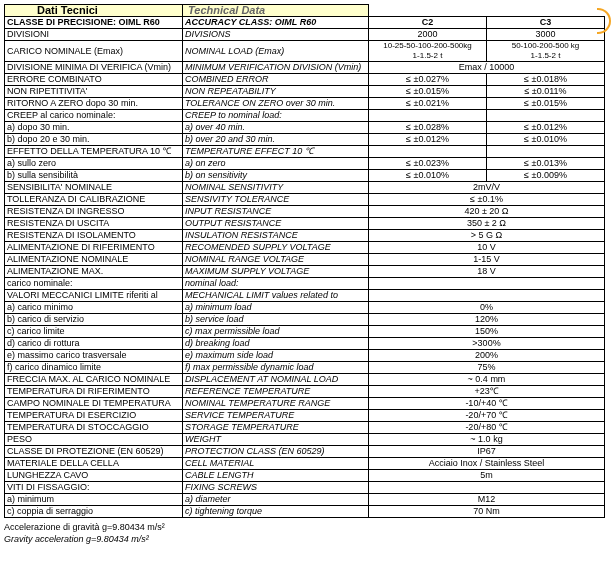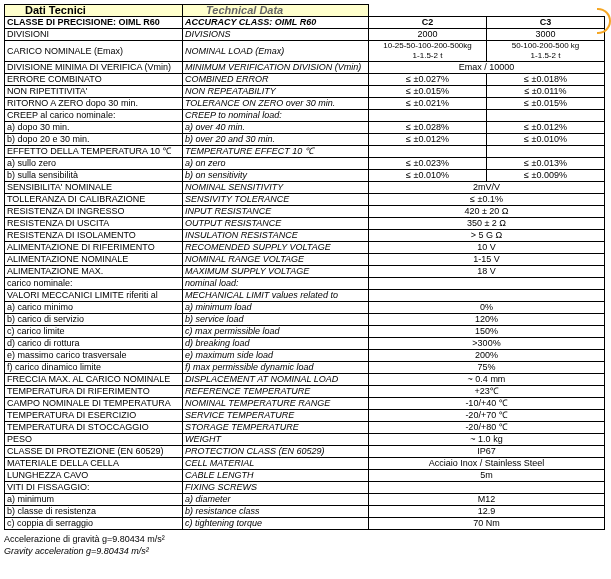--- a/index.html
+++ b/index.html
@@ -65,22 +65,22 @@
 
   <table class="spec">
     <colgroup>
       <col class="colA">
         <col class="colB">
         <col class="colC">
         <col class="colD">
     </colgroup>
     <tbody id="tbody">
         <tr class="hdr">
-          <td style="padding-left:20px;margin-top:40px;">Dati Tecnici</td>
-          <td class="t2" style="padding-left:23px;">Technical Data</td>
+          <td style="padding-left:32px;margin-top:40px;">Dati Tecnici</td>
+          <td class="t2" style="padding-left:5px;">Technical Data</td>
           <td class="nb" style="background:#ffffff;border:none;"></td>
           <td class="nb" style="background:#ffffff;border:none;"></td>
         </tr>
         <tr>
           <td class=" b">CLASSE DI PRECISIONE:  OIML R60</td>
           <td class="it b">ACCURACY CLASS:  OIML R60</td>
           <td class="c b">C2</td>
           <td class="c b">C3</td>
         </tr>
         <tr>
@@ -283,25 +283,20 @@
           <td class="">VITI DI FISSAGGIO:</td>
           <td class="it">FIXING SCREWS</td>
           <td class="c" colspan="2"></td>
         </tr>
         <tr>
           <td class="">a)        minimum</td>
           <td class="it">a)        diameter</td>
           <td class="c" colspan="2">M12</td>
         </tr>
         <tr>
-          <td class="">b)        classe di resistenza</td>
-          <td class="it">b)        resistance class</td>
-          <td class="c" colspan="2">12.9</td>
-        </tr>
-        <tr>
           <td class="">c)        coppia di serraggio</td>
           <td class="it">c)        tightening torque</td>
           <td class="c" colspan="2">70 Nm</td>
         </tr>
       </tbody>
   </table>
 
   <div class="footnote">
     <div>Accelerazione di gravità g=9.80434 m/s²</div>
     <div class="it">Gravity acceleration g=9.80434 m/s²</div>

